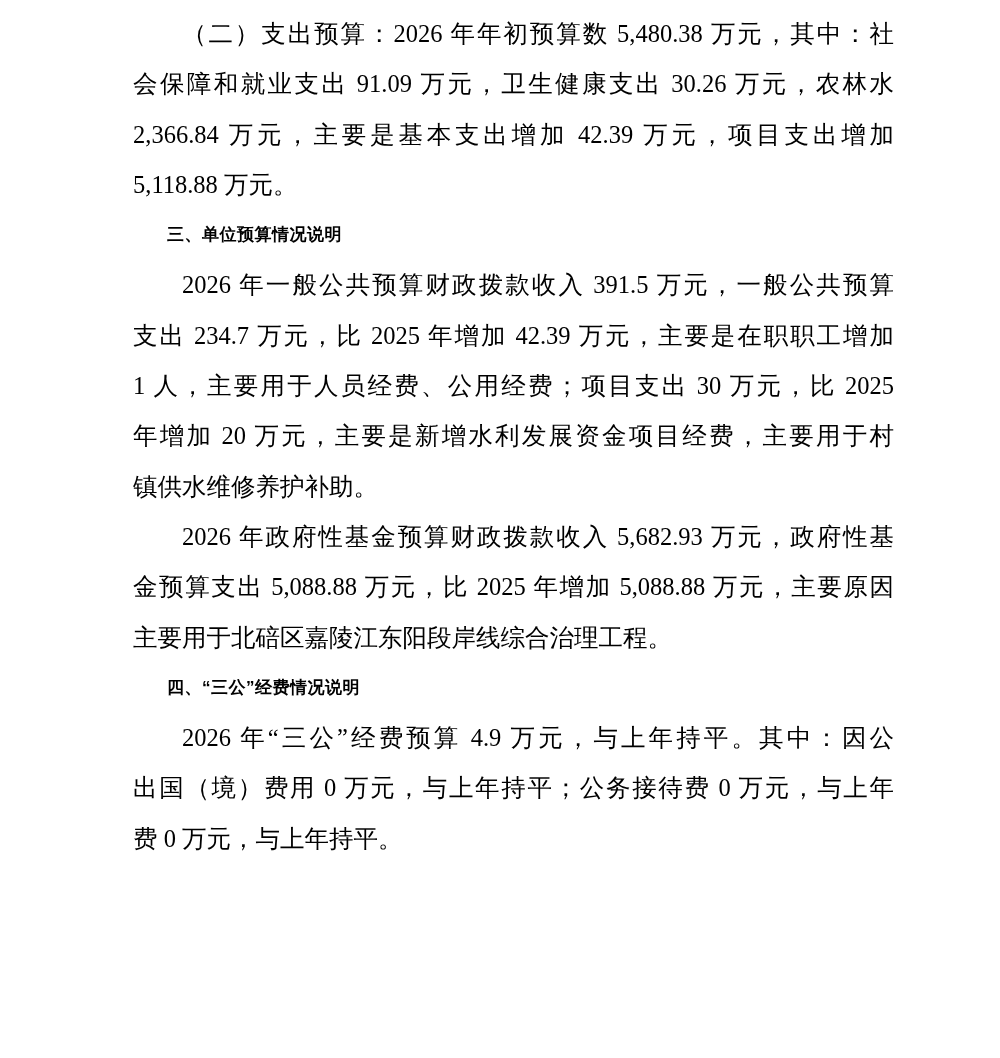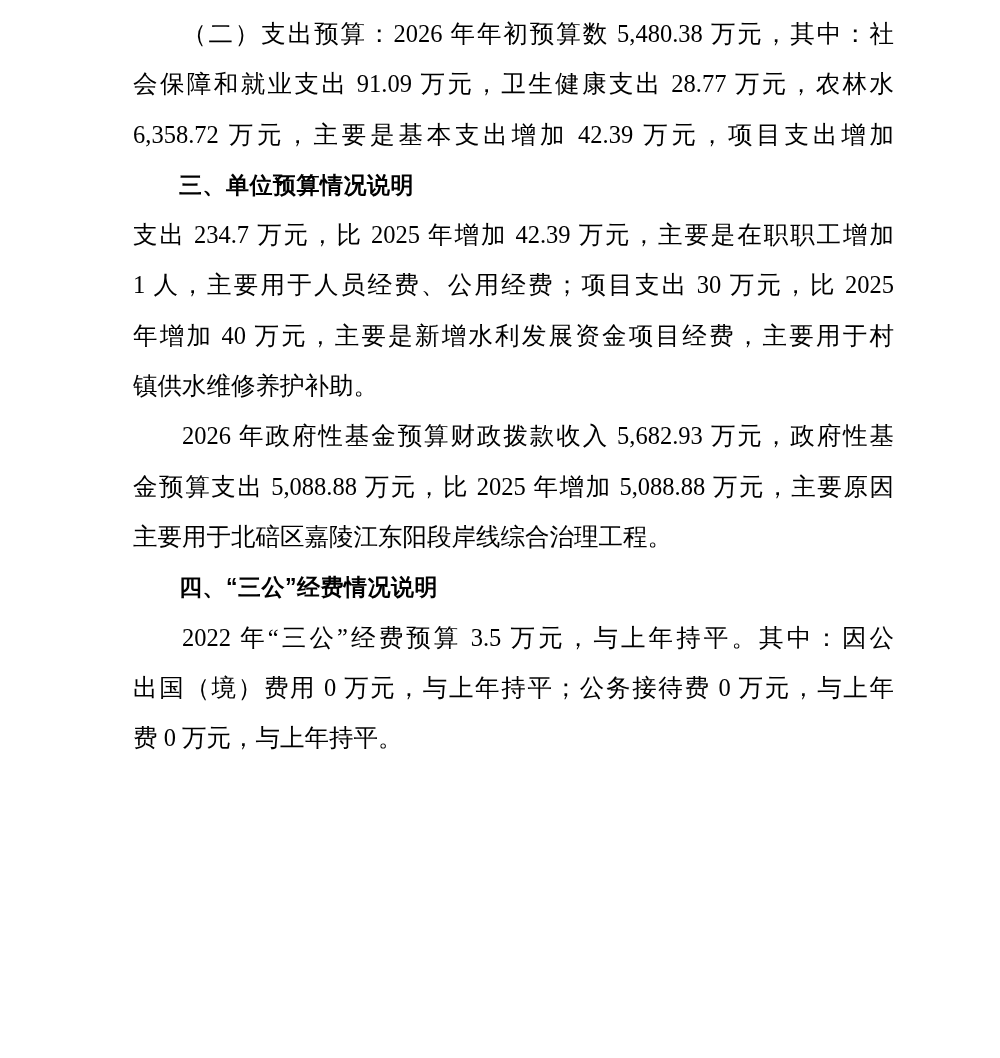--- a/index.html
+++ b/index.html
@@ -32,38 +32,40 @@
   }
   .line.stretch {
     text-align-last: justify;
   }
   .line.indent {
     text-indent: 2em;
   }
   .line.heading {
     font-family: "Liberation Sans", "DejaVu Sans", sans-serif;
     font-weight: 700;
-    font-size: 23px;
+    font-size: 17px;
     letter-spacing: 0.5px;
   }
 </style>
 </head>
 <body>
 
 <div class="doc-page">
   <div>
       <div class="line indent stretch">（二）支出预算：2026 年年初预算数 5,480.38 万元，其中：社</div>
-      <div class="line stretch">会保障和就业支出 91.09 万元，卫生健康支出 28.77 万元，农林水</div>
-      <div class="line stretch">6,358.72 万元，主要是基本支出增加 42.39 万元，项目支出增加</div>
+      <div class="line stretch">会保障和就业支出 91.09 万元，卫生健康支出 30.26 万元，农林水</div>
+      <div class="line stretch">2,366.84 万元，主要是基本支出增加 42.39 万元，项目支出增加</div>
+      <div class="line">5,118.88 万元。</div>
       <div class="line heading indent">三、单位预算情况说明</div>
+      <div class="line indent stretch">2026 年一般公共预算财政拨款收入 391.5 万元，一般公共预算</div>
       <div class="line stretch">支出 234.7 万元，比 2025 年增加 42.39 万元，主要是在职职工增加</div>
       <div class="line stretch">1 人，主要用于人员经费、公用经费；项目支出 30 万元，比 2025</div>
-      <div class="line stretch">年增加 40 万元，主要是新增水利发展资金项目经费，主要用于村</div>
+      <div class="line stretch">年增加 20 万元，主要是新增水利发展资金项目经费，主要用于村</div>
       <div class="line">镇供水维修养护补助。</div>
       <div class="line indent stretch">2026 年政府性基金预算财政拨款收入 5,682.93 万元，政府性基</div>
       <div class="line stretch">金预算支出 5,088.88 万元，比 2025 年增加 5,088.88 万元，主要原因</div>
       <div class="line">主要用于北碚区嘉陵江东阳段岸线综合治理工程。</div>
       <div class="line heading indent">四、“三公”经费情况说明</div>
-      <div class="line indent stretch">2022 年“三公”经费预算 3.5 万元，与上年持平。其中：因公</div>
+      <div class="line indent stretch">2026 年“三公”经费预算 4.9 万元，与上年持平。其中：因公</div>
       <div class="line stretch">出国（境）费用 0 万元，与上年持平；公务接待费 0 万元，与上年</div>
       <div class="line">费 0 万元，与上年持平。</div>
     </div>
 </div>
 
 </body></html>

